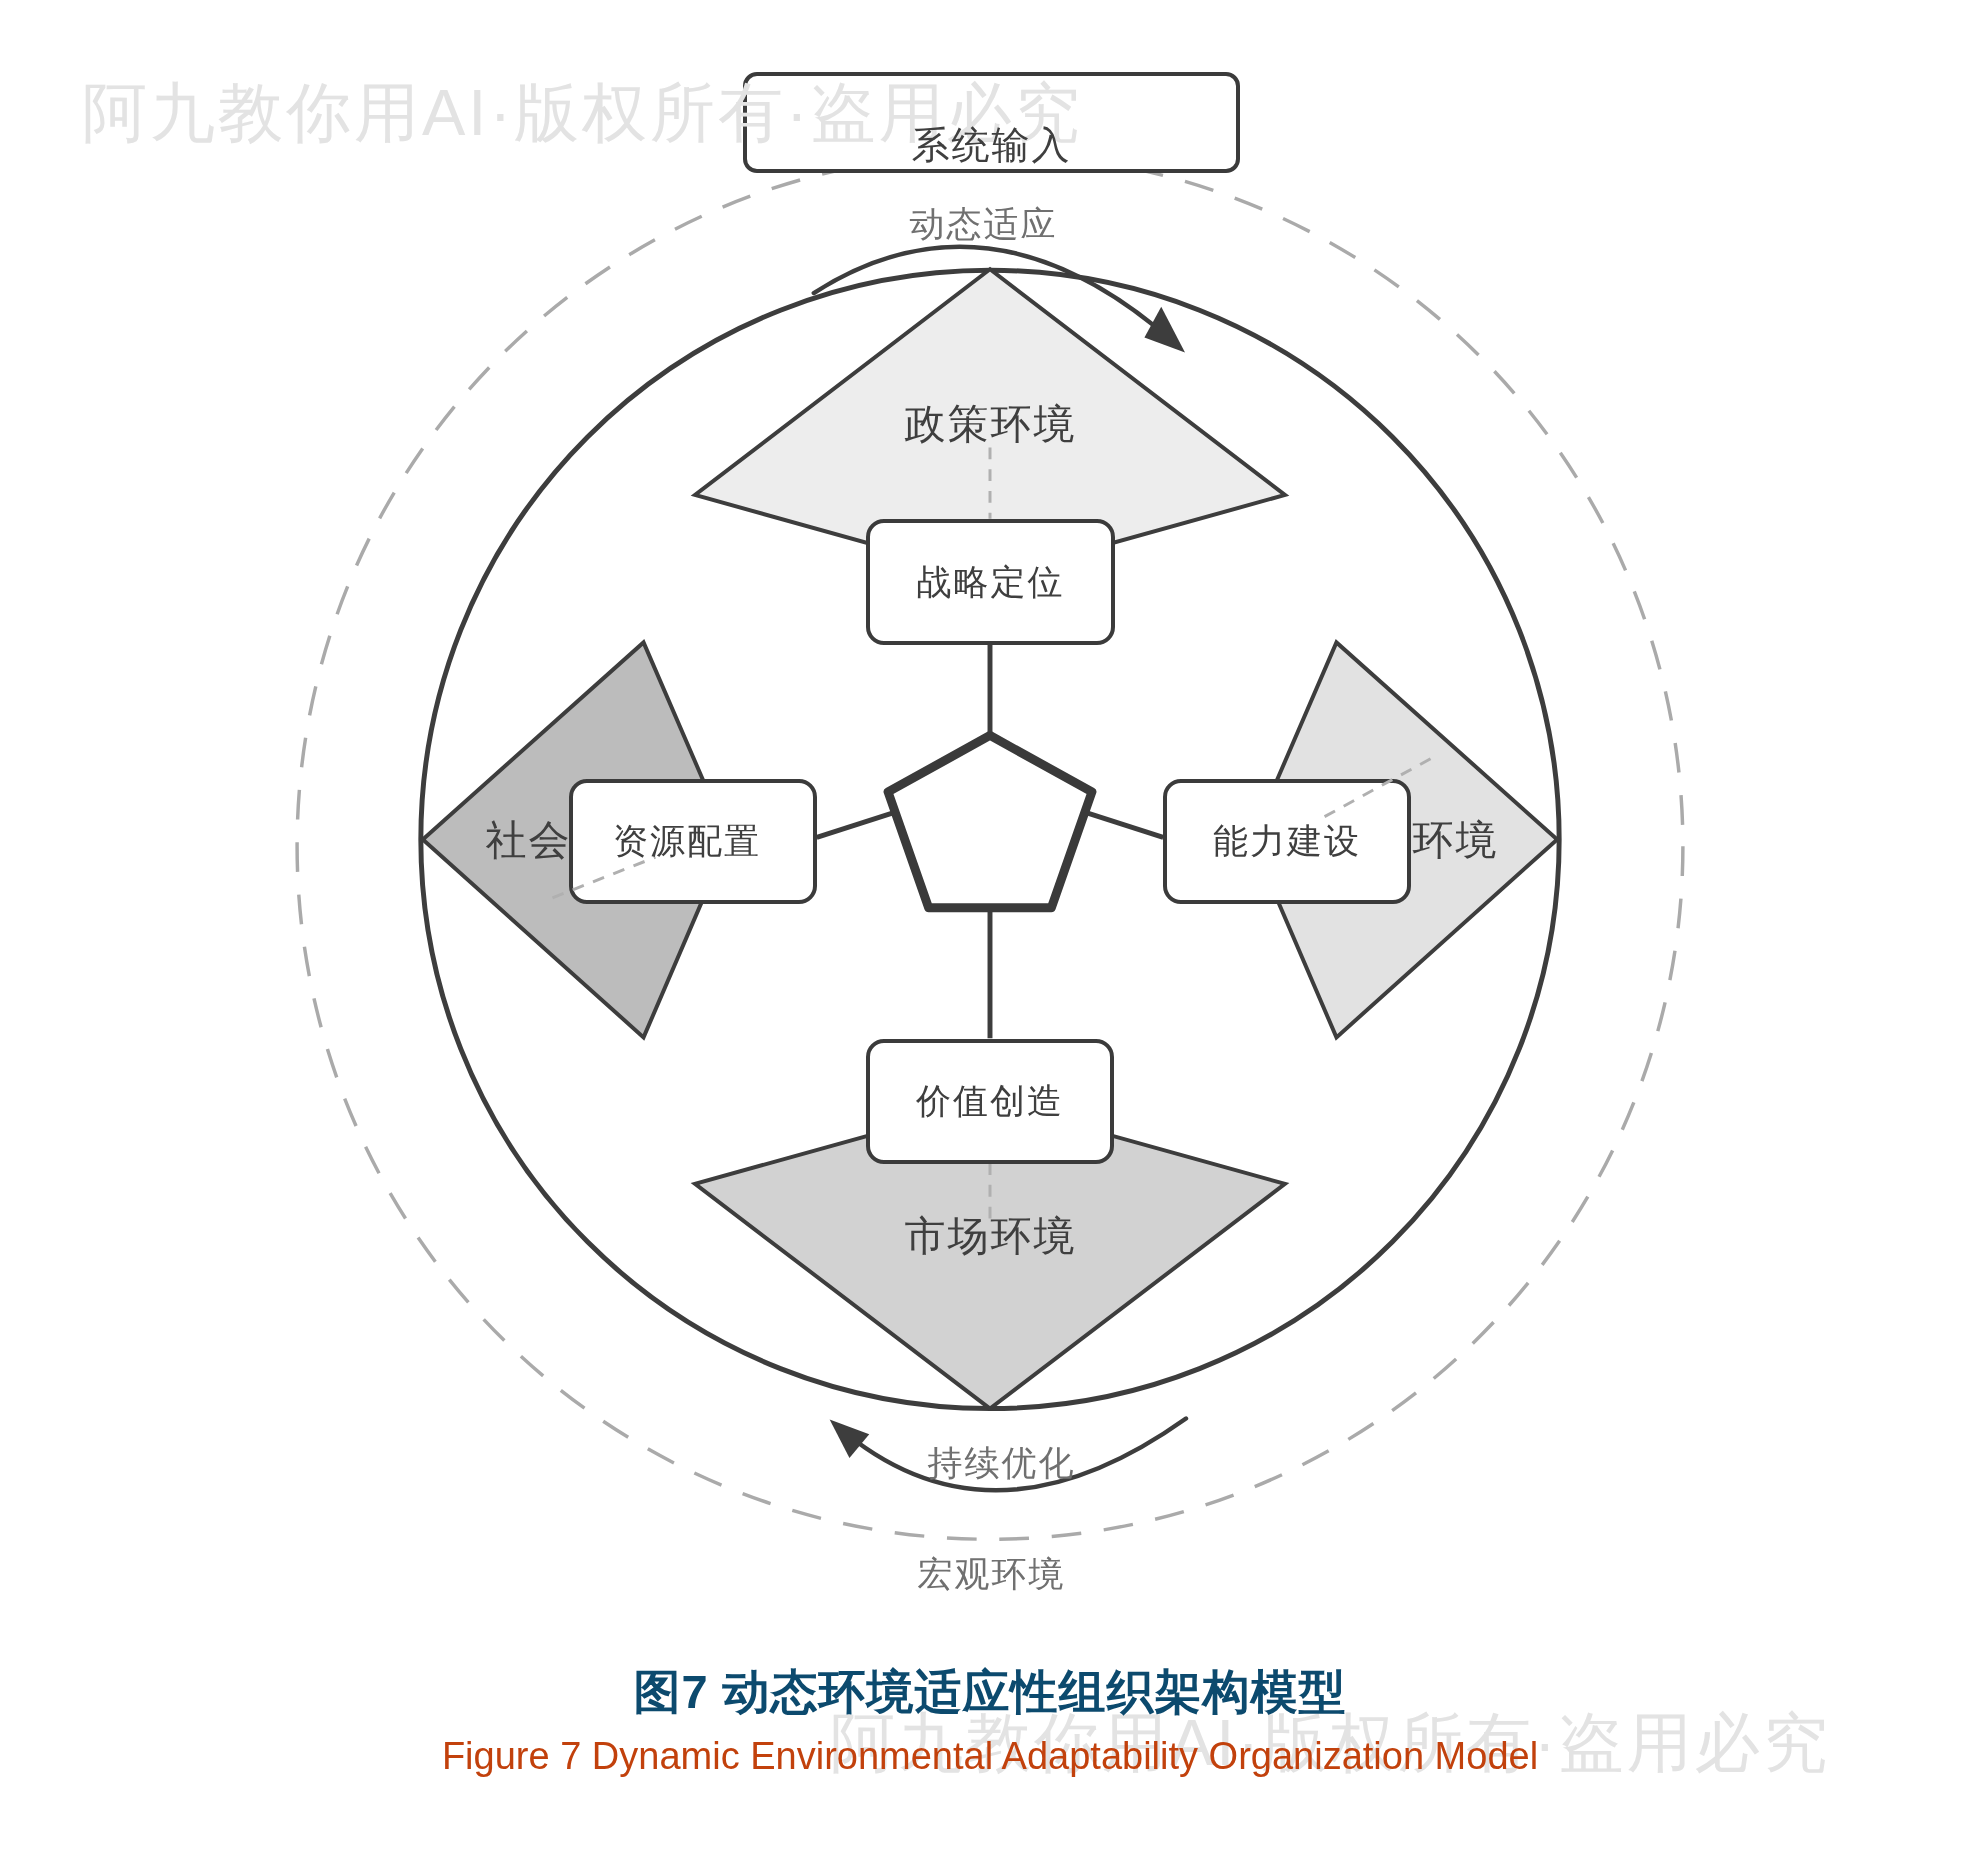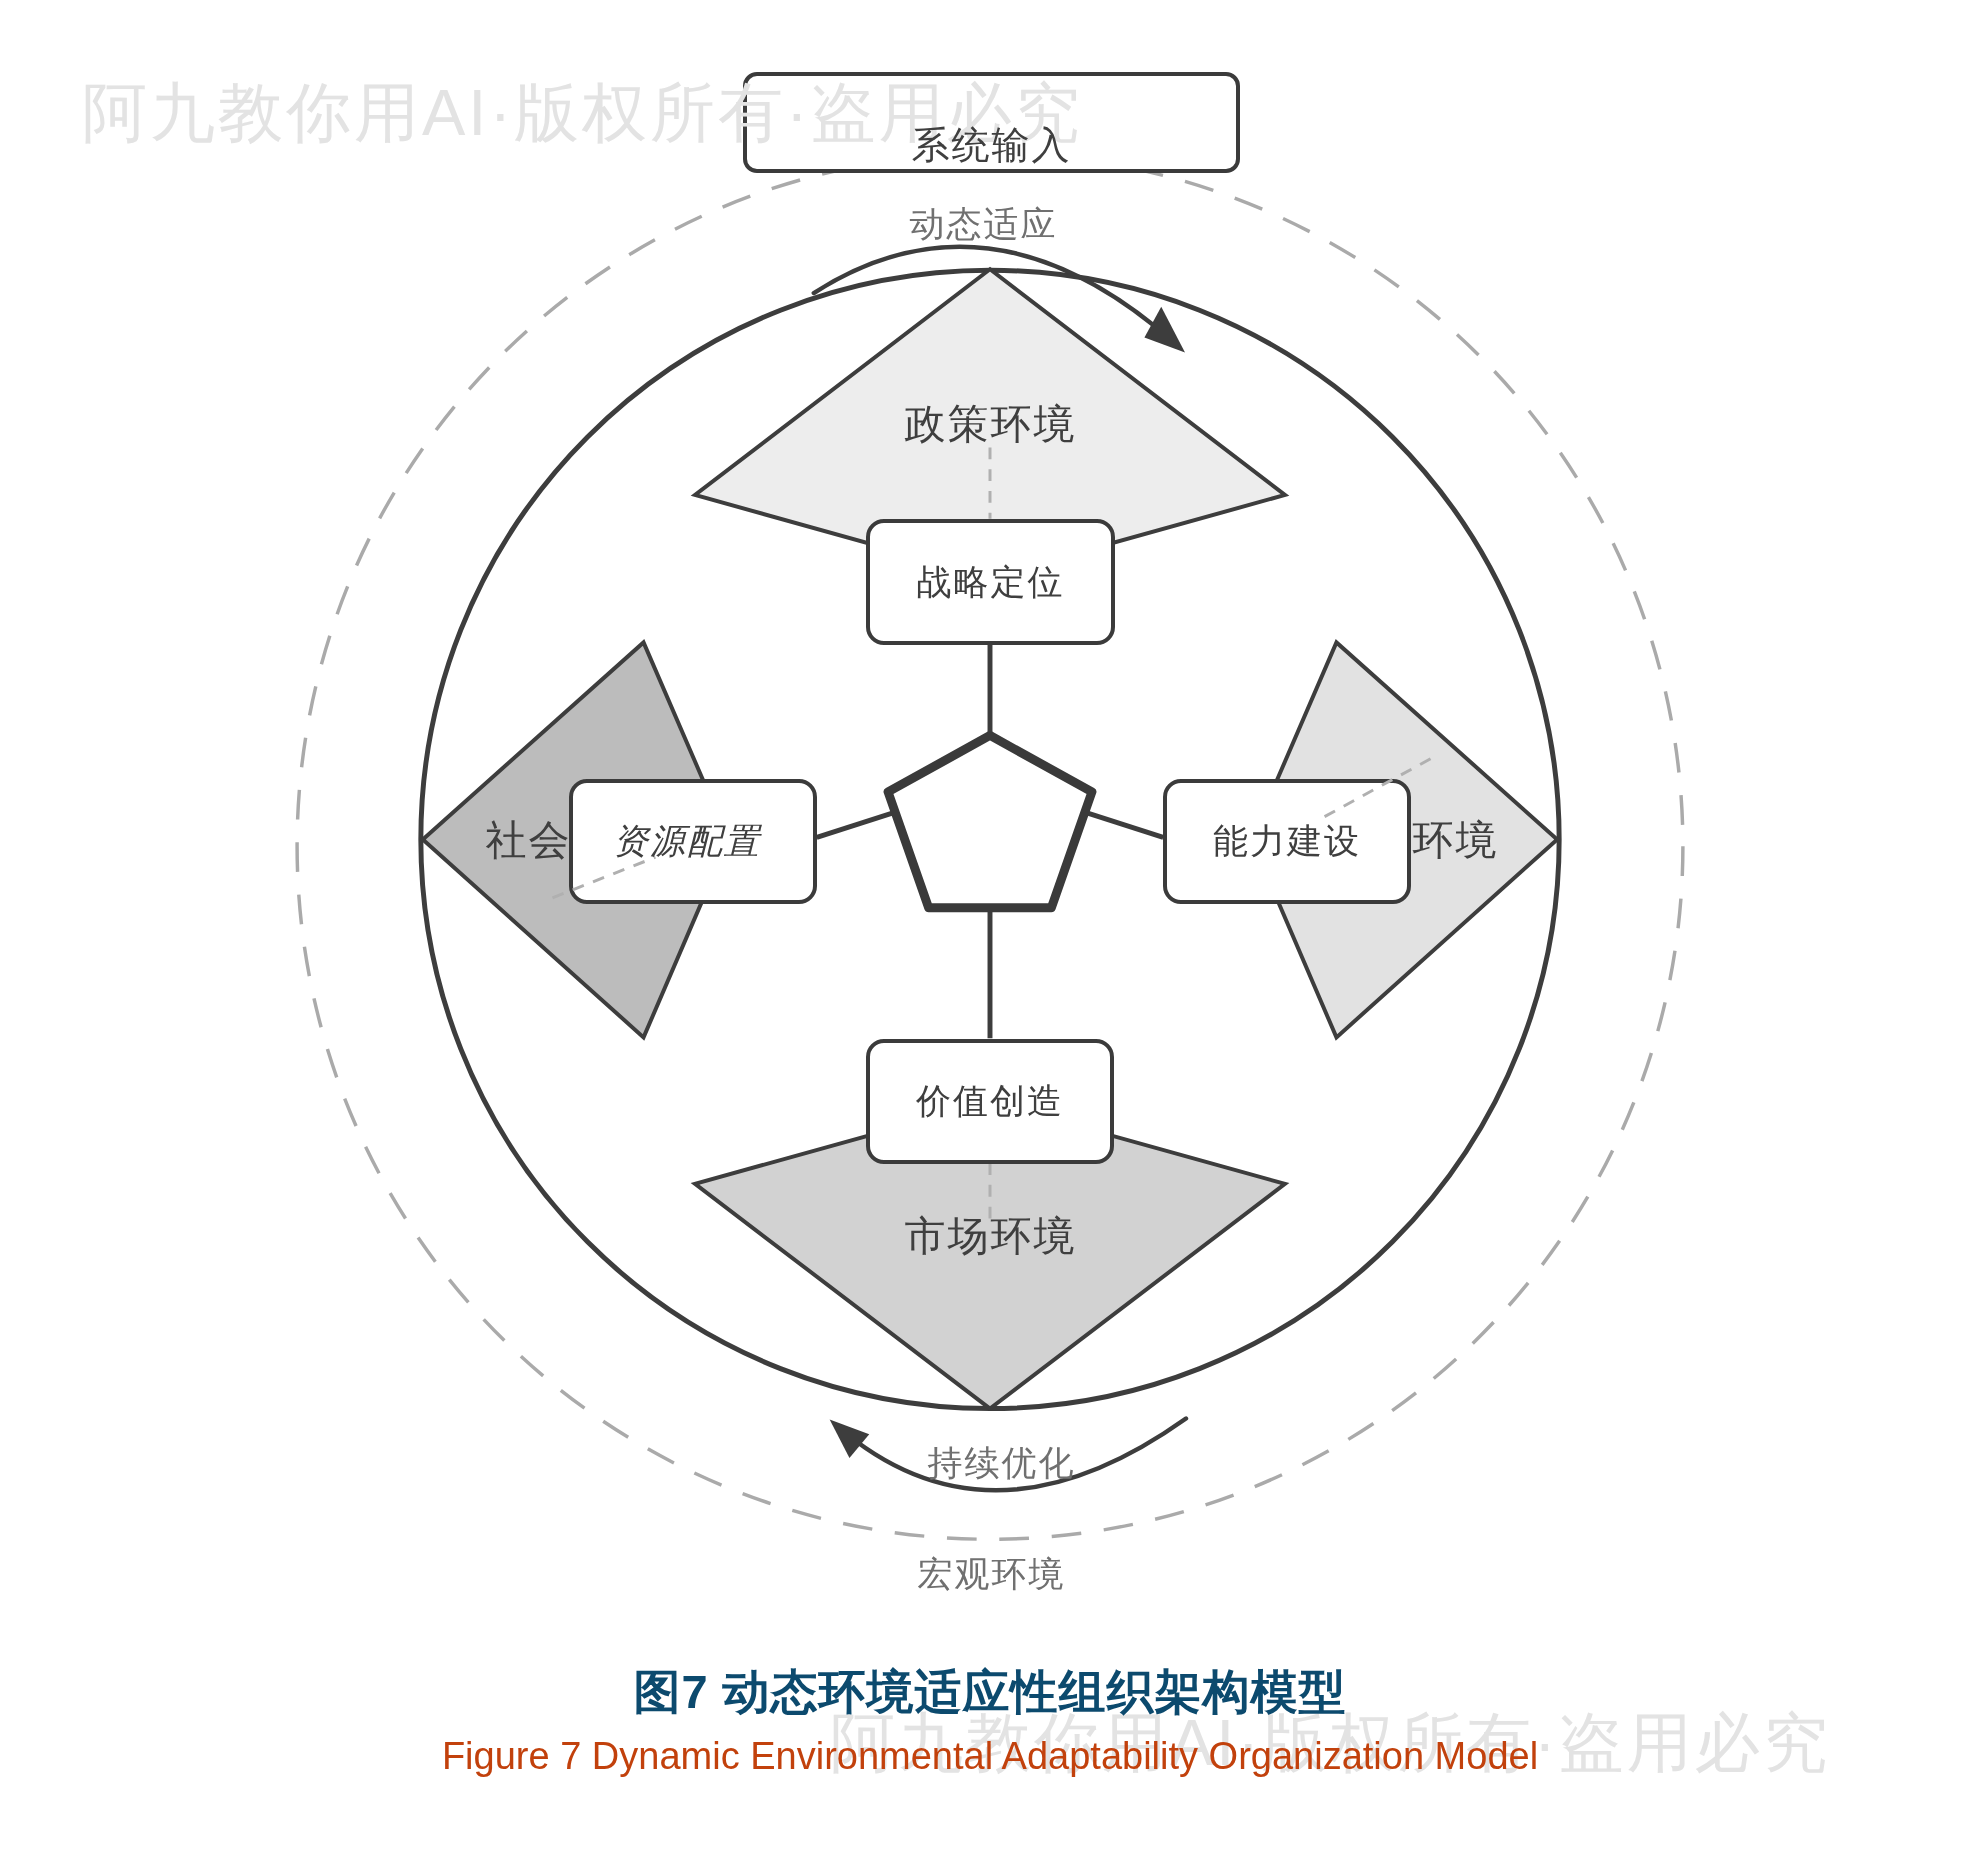--- a/index.html
+++ b/index.html
@@ -95,21 +95,21 @@
   <div class="node" style="left:1163px;top:779px;width:248px;height:125px;"></div>
   <div class="node" style="left:866px;top:1039px;width:248px;height:125px;"></div>
 
   <svg class="layer" width="1980" height="1856" viewBox="0 0 2000 1875" style="z-index:35;pointer-events:none;">
     <line class="dashed-link" x1="558" y1="907" x2="662" y2="866"></line>
     <line class="dashed-link" x1="1338" y1="825" x2="1446" y2="766"></line>
   </svg>
 
   <div class="node-label" style="left:743px;top:72px;width:497px;height:113px;font-size:38px;margin-top:17px;">系统输入</div>
   <div class="node-label" style="left:866px;top:519px;width:249px;height:126px;">战略定位</div>
-  <div class="node-label" style="left:569px;top:779px;width:236px;height:125px;font-style:italic;">资源配置</div>
+  <div class="node-label" style="left:569px;top:779px;width:236px;height:125px;">资源配置</div>
   <div class="node-label" style="left:1163px;top:779px;width:248px;height:125px;">能力建设</div>
   <div class="node-label" style="left:866px;top:1039px;width:248px;height:125px;">价值创造</div>
 
 
   <div class="gray-label" style="left:835px;top:201px;width:297px;height:46px;">动态适应</div>
   <div class="gray-label" style="left:853px;top:1440px;width:297px;height:46px;">持续优化</div>
   <div class="gray-label" style="left:843px;top:1551px;width:297px;height:46px;">宏观环境</div>
 
   <div class="watermark" style="left:82px;top:69px;">阿九教你用AI·版权所有·盗用必究</div>
   <div class="watermark" style="left:830px;top:1699px;">阿九教你用AI·版权所有·盗用必究</div>

